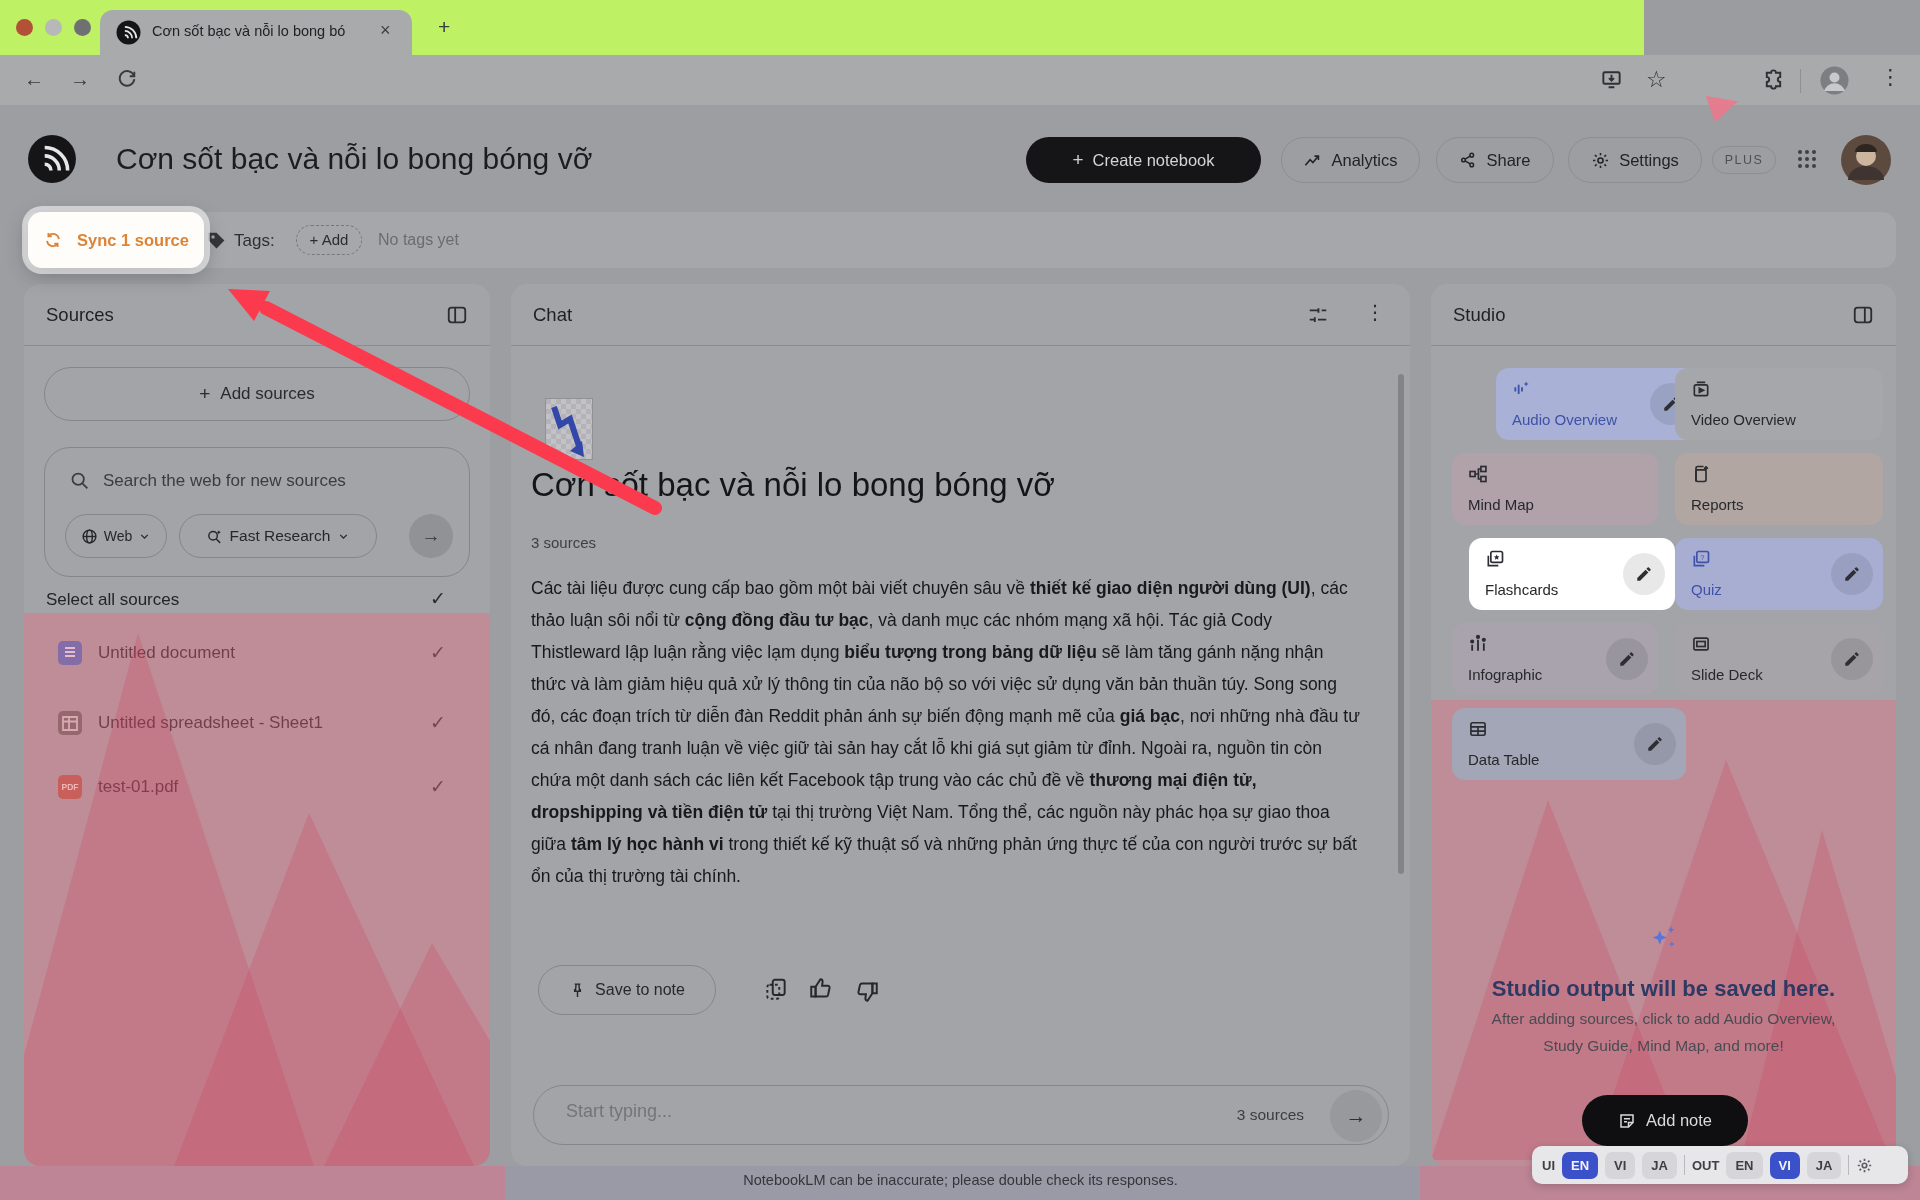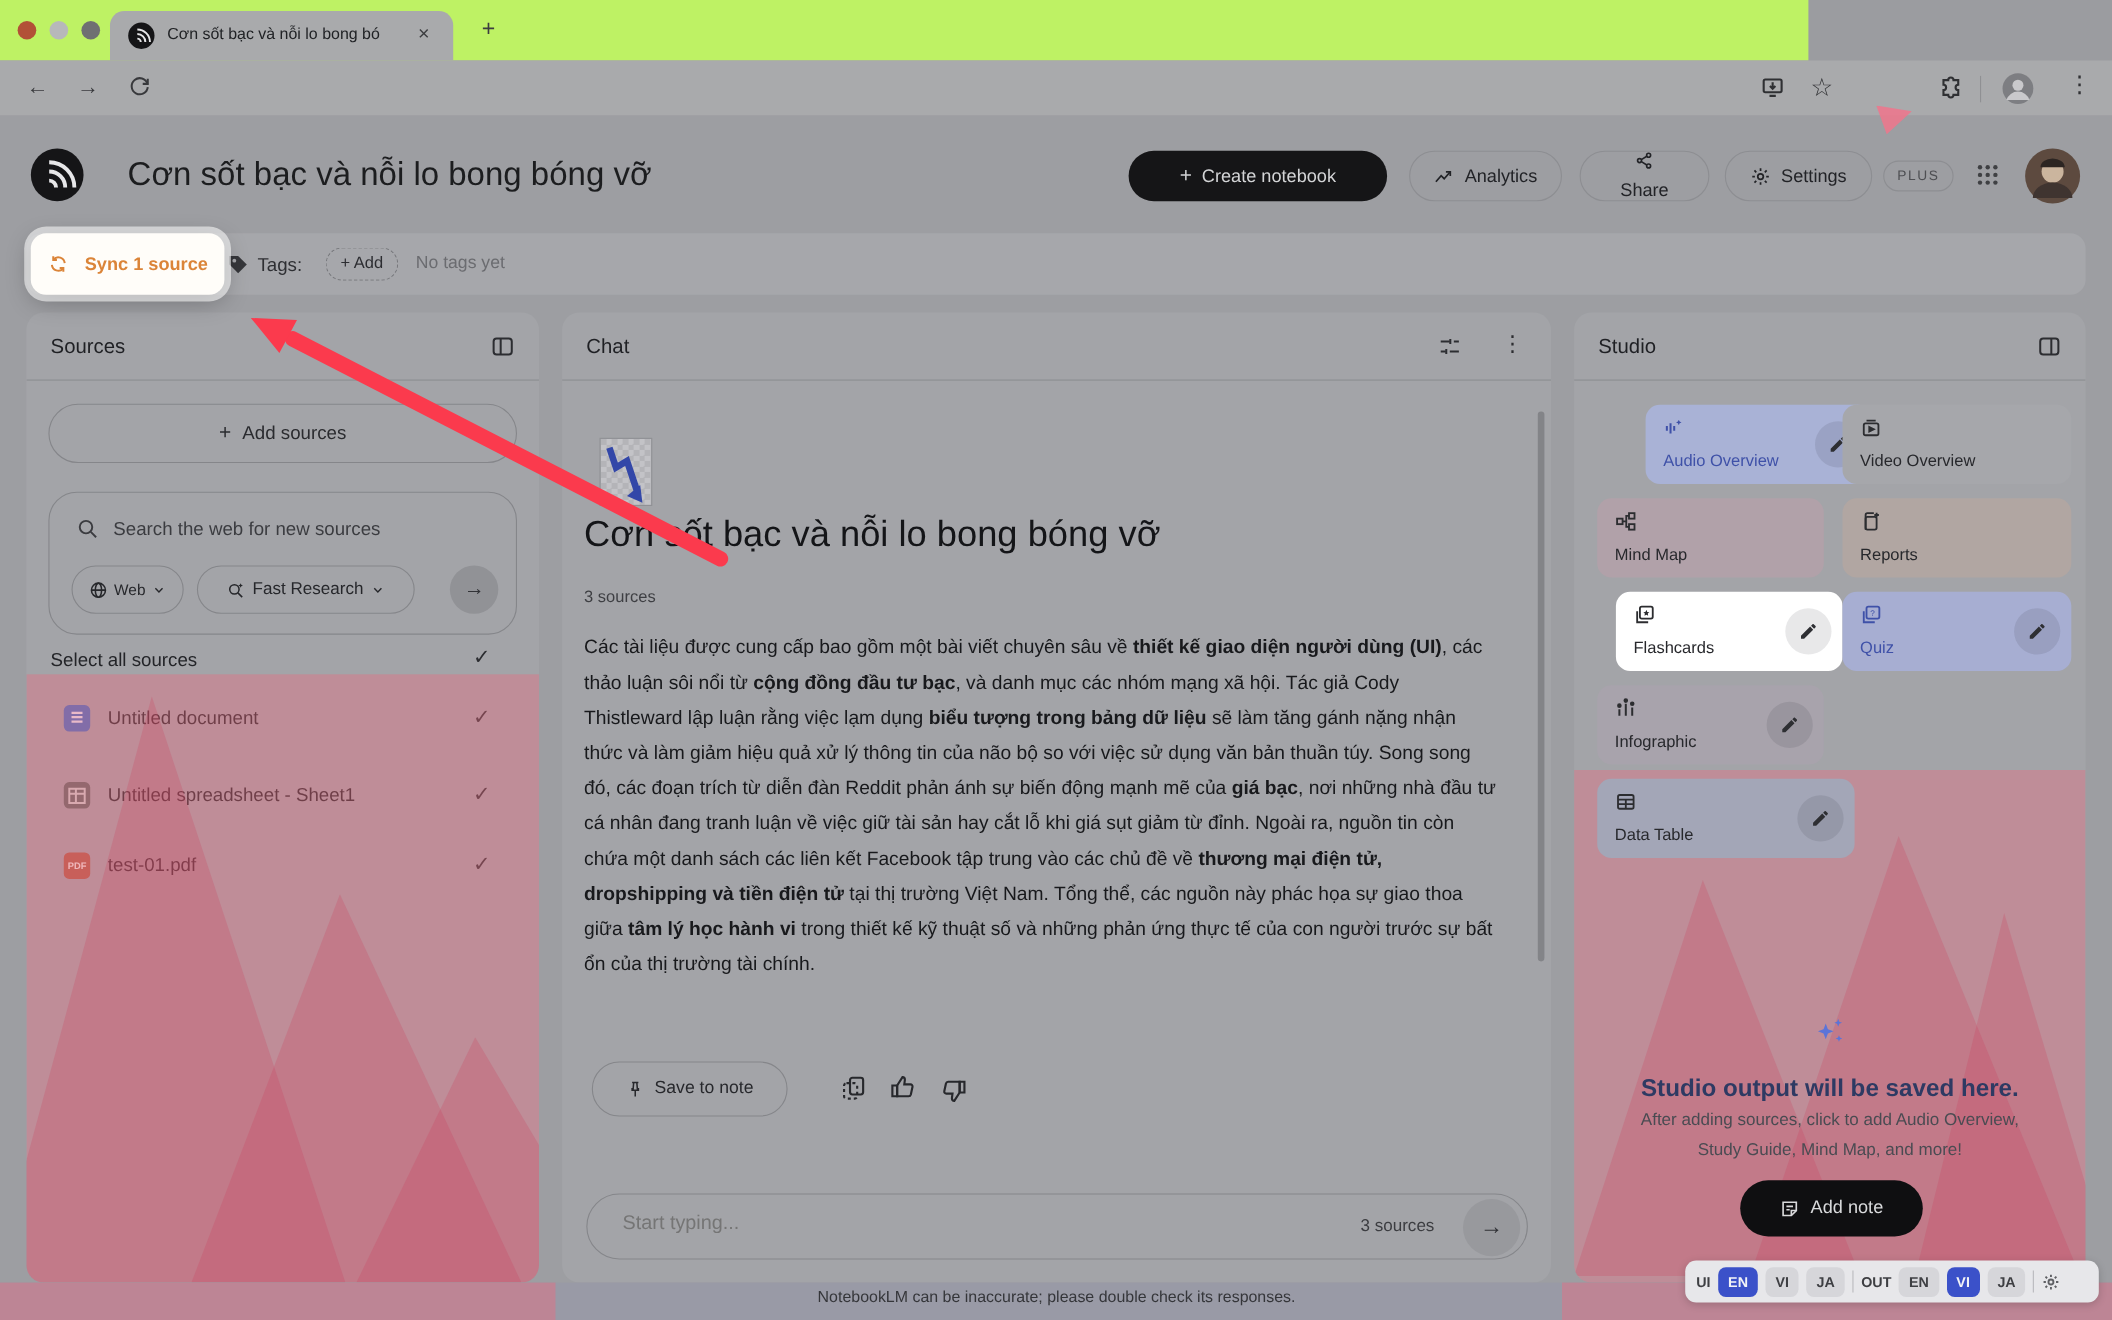--- a/index.html
+++ b/index.html
@@ -129,21 +129,21 @@
   </div>
   <div class="abs hbtn" style="left:1281px;top:137px;width:139px;">
     <span>
         <svg width="19" height="19" viewBox="0 0 24 24" fill="none" stroke="#222327" stroke-width="2">
           <path d="M3 18l6-7 3.5 3.5L19 7"></path>
           <path d="M14.5 6.5H19.5V11.5"></path>
         </svg>
       </span>
     <span>Analytics</span>
   </div>
-  <div class="abs hbtn" style="left:1436px;top:137px;width:118px;flex-direction:column;">
+  <div class="abs hbtn" style="left:1436px;top:137px;width:118px;">
     <span>
         <svg width="18" height="18" viewBox="0 0 24 24" fill="none" stroke="#222327" stroke-width="2">
           <circle cx="6" cy="12" r="2.4"></circle>
           <circle cx="17" cy="5.5" r="2.4"></circle>
           <circle cx="17" cy="18.5" r="2.4"></circle>
           <path d="M8.2 10.8 14.8 6.7M8.2 13.2 14.8 17.3"></path>
         </svg>
       </span>
     <span>Share</span>
   </div>
@@ -451,20 +451,34 @@
             <circle cx="19" cy="7" r="1.4" fill="#2c2d30"></circle>
           </svg>
         </span>
       <span class="tlabel">Infographic</span>
       <span class="pencil">
           <svg width="18" height="18" viewBox="0 0 24 24" fill="#2e2f33">
             <path d="M3 17.2V21h3.8L17.8 9.9l-3.7-3.7L3 17.2zM20.7 7c.4-.4.4-1 0-1.4l-2.3-2.3c-.4-.4-1-.4-1.4 0l-1.8 1.8 3.7 3.7L20.7 7z"></path>
           </svg>
         </span>
     </div>
+    <div class="tile" style="left:244px;top:339px;width:208px;background:#a7a4a9;">
+      <span class="ticon">
+          <svg width="20" height="20" viewBox="0 0 24 24" fill="none" stroke="#2c2d30" stroke-width="2">
+            <rect x="3.5" y="5" width="17" height="14" rx="2"></rect>
+            <rect x="7" y="9" width="10" height="6"></rect>
+          </svg>
+        </span>
+      <span class="tlabel">Slide Deck</span>
+      <span class="pencil">
+          <svg width="18" height="18" viewBox="0 0 24 24" fill="#2e2f33">
+            <path d="M3 17.2V21h3.8L17.8 9.9l-3.7-3.7L3 17.2zM20.7 7c.4-.4.4-1 0-1.4l-2.3-2.3c-.4-.4-1-.4-1.4 0l-1.8 1.8 3.7 3.7L20.7 7z"></path>
+          </svg>
+        </span>
+    </div>
     <div class="tile" style="left:21px;top:424px;background:#a3a6b7;padding-left:28px;">
       <span class="ticon">
           <svg width="20" height="20" viewBox="0 0 24 24" fill="none" stroke="#2c2d30" stroke-width="2">
             <rect x="3.5" y="4.5" width="17" height="15" rx="2"></rect>
             <path d="M3.5 9.5h17M3.5 14.5h17M12 9.5v10"></path>
           </svg>
         </span>
       <span class="tlabel">Data Table</span>
       <span class="pencil">
           <svg width="18" height="18" viewBox="0 0 24 24" fill="#2e2f33">
@@ -477,21 +491,21 @@
       <svg width="34" height="34" viewBox="0 0 24 24" fill="#5b74d8">
           <path d="M9 6l1.4 3.6L14 11l-3.6 1.4L9 16l-1.4-3.6L4 11l3.6-1.4z"></path>
           <path d="M17 3l.7 1.8L19.5 5.5l-1.8.7L17 8l-.7-1.8-1.8-.7 1.8-.7z"></path>
           <path d="M17.5 13.5l.6 1.5 1.5.6-1.5.6-.6 1.5-.6-1.5-1.5-.6 1.5-.6z"></path>
         </svg>
     </span>
     <div class="abs" style="left:0;top:692px;width:100%;text-align:center;font-size:22px;font-weight:bold;color:#2e3a63;z-index:3;">Studio output will be saved here.</div>
     <div class="abs" style="left:0;top:726px;width:100%;text-align:center;font-size:15.5px;color:#4a4b52;z-index:3;">After adding sources, click to add Audio Overview,</div>
     <div class="abs" style="left:0;top:753px;width:100%;text-align:center;font-size:15.5px;color:#4a4b52;z-index:3;">Study Guide, Mind Map, and more!</div>
 
-    <div class="abs flex" style="left:151px;top:789px;width:166px;height:51px;border-radius:26px;background:#0f0f11;justify-content:center;gap:10px;z-index:4;">
+    <div class="abs flex" style="left:151px;top:811px;width:166px;height:51px;border-radius:26px;background:#0f0f11;justify-content:center;gap:10px;z-index:4;">
       <span>
           <svg width="18" height="18" viewBox="0 0 24 24" fill="none" stroke="#d9dadc" stroke-width="2">
             <path d="M4 4h16v10l-6 6H4z"></path>
             <path d="M14 20v-6h6M8 9h8M8 13h4"></path>
           </svg>
         </span>
       <span style="font-size:16.5px;color:#d9dadc;">Add note</span>
     </div>
   </div>
 

